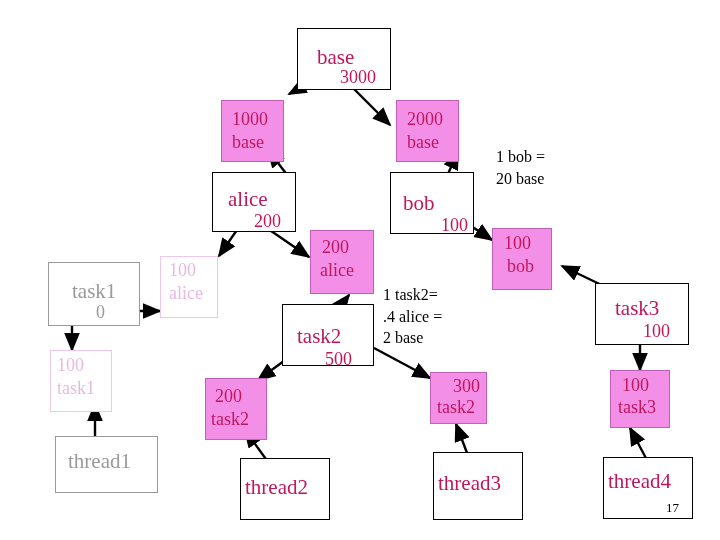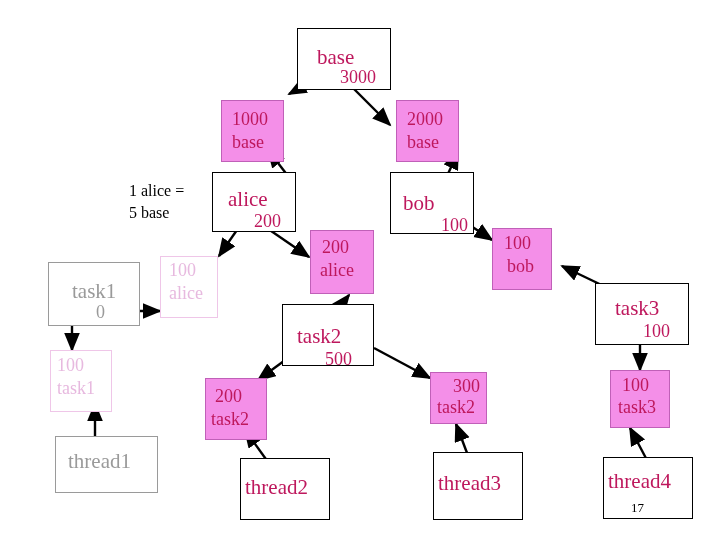--- a/index.html
+++ b/index.html
@@ -162,22 +162,27 @@
   <div class="lbl big" style="left:615px;top:297px;">task3</div>
   <div class="lbl num" style="left:643px;top:322px;">100</div>
 
   <div class="node pink" style="left:610px;top:370px;width:60px;height:58px;"></div>
   <div class="lbl num" style="left:622px;top:376px;">100</div>
   <div class="lbl num" style="left:618px;top:398px;">task3</div>
 
   <div class="node" style="left:603px;top:457px;width:90px;height:62px;"></div>
   <div class="lbl big" style="left:608px;top:470px;">thread4</div>
 
-  <div class="note" style="left:129px;top:180px;">
-    <div>1 alice =</div>
-    <div>5 base</div>
+
+  <div class="note" style="left:496px;top:146px;">
+    <div>1 bob =</div>
+    <div>20 base</div>
   </div>
 
+  <div class="note" style="left:383px;top:284px;">
+    <div>1 task2=</div>
+    <div>.4 alice =</div>
+    <div>2 base</div>
+  </div>
 
-
-  <div class="pagenum" style="left:631px;top:500px;">17</div>
+  <div class="pagenum" style="left:666px;top:500px;">17</div>
 
 </div>
 
 </body></html>

